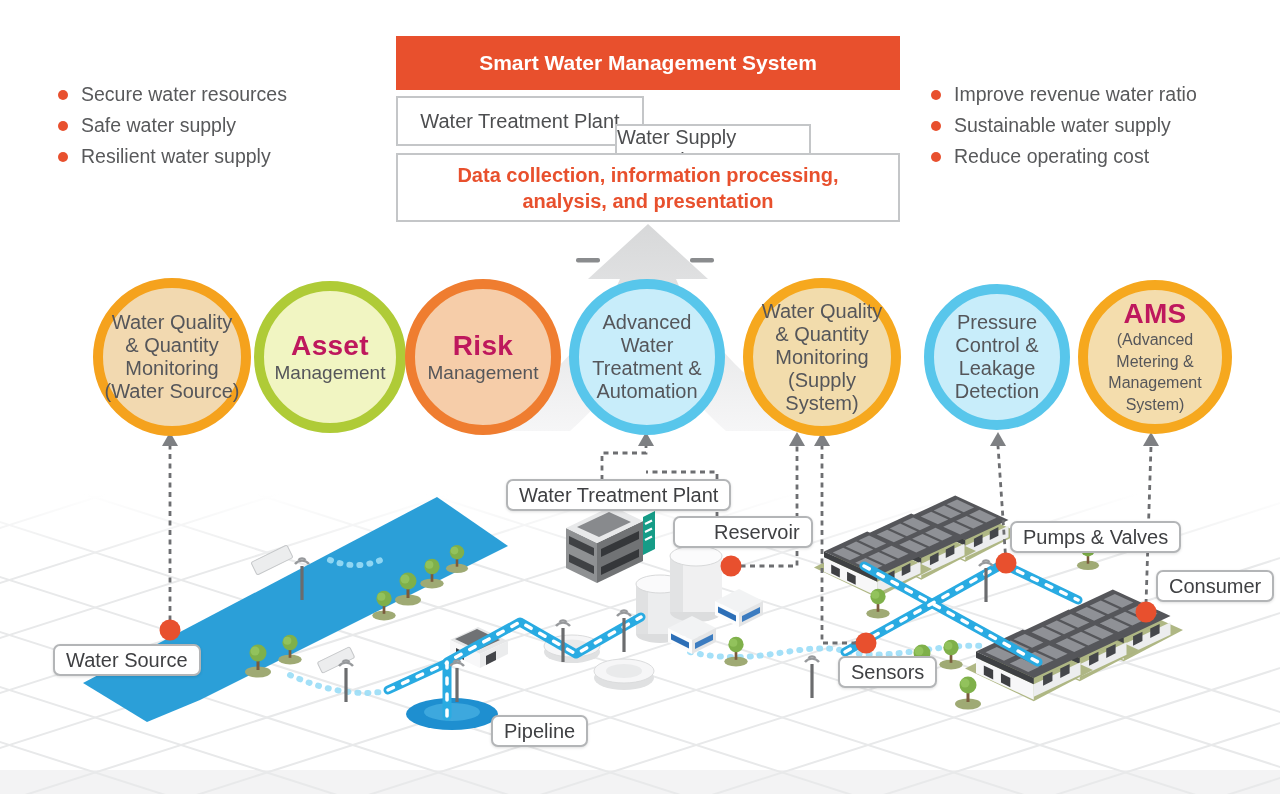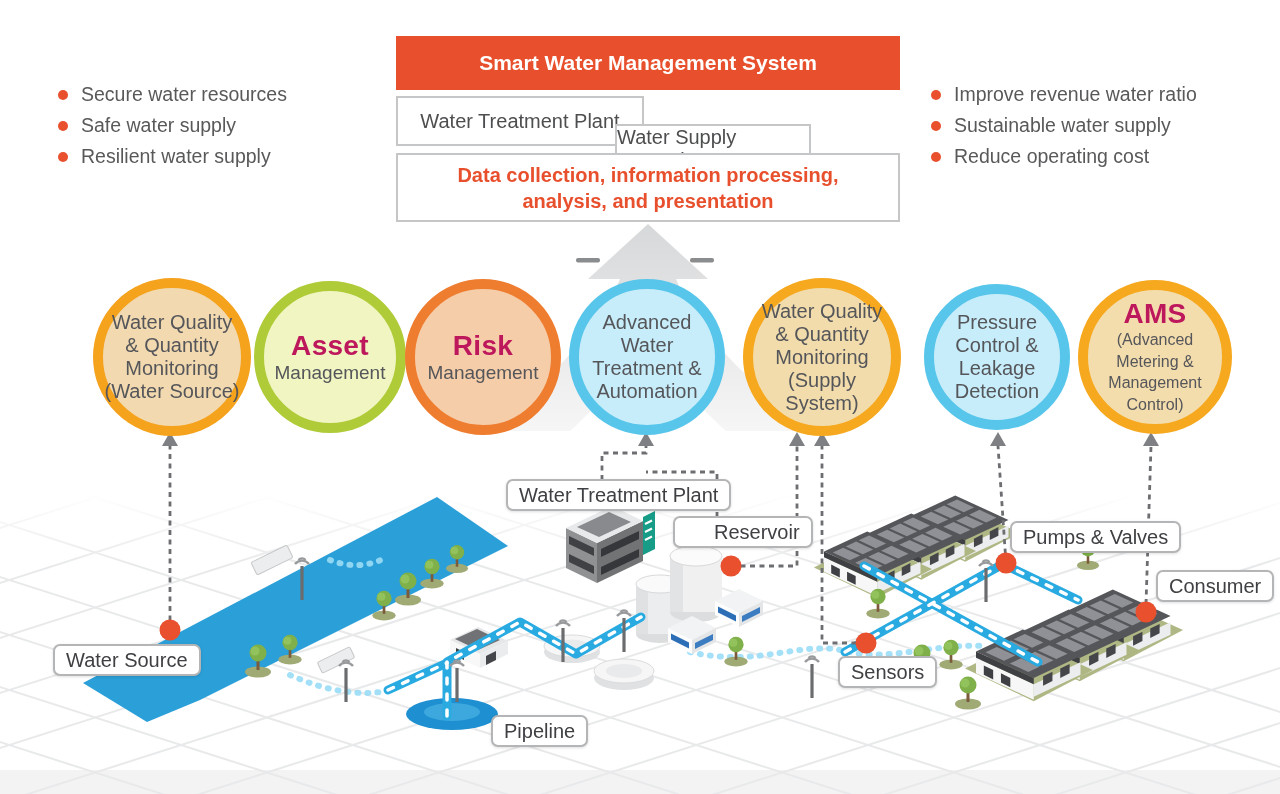--- a/index.html
+++ b/index.html
@@ -332,21 +332,21 @@
     <div class="cl">Control &amp;</div>
     <div class="cl">Leakage</div>
     <div class="cl">Detection</div>
   </div>
 
   <div class="circle small-text" style="left: 1078px; top: 280px; width: 154px; height: 154px; border-color: rgb(246, 168, 30); background: rgb(244, 221, 173);">
     <div class="cbig">AMS</div>
     <div class="cl">(Advanced</div>
     <div class="cl">Metering &amp;</div>
     <div class="cl">Management</div>
-    <div class="cl">Control)</div>
+    <div class="cl">System)</div>
   </div>
 
   <div class="slabel" style="left:53px;  top:644px;">Water Source</div>
   <div class="slabel" style="left:467px; top:715px;margin-left:24px;">Pipeline</div>
   <div class="slabel" style="left:506px; top:479px;">Water Treatment Plant</div>
   <div class="slabel" style="left:673px; top:516px;padding-left:39px;">Reservoir</div>
   <div class="slabel" style="left:838px; top:656px;">Sensors</div>
   <div class="slabel" style="left:1010px; top:521px;">Pumps &amp; Valves</div>
   <div class="slabel" style="left:1156px; top:570px;">Consumer</div>
 

